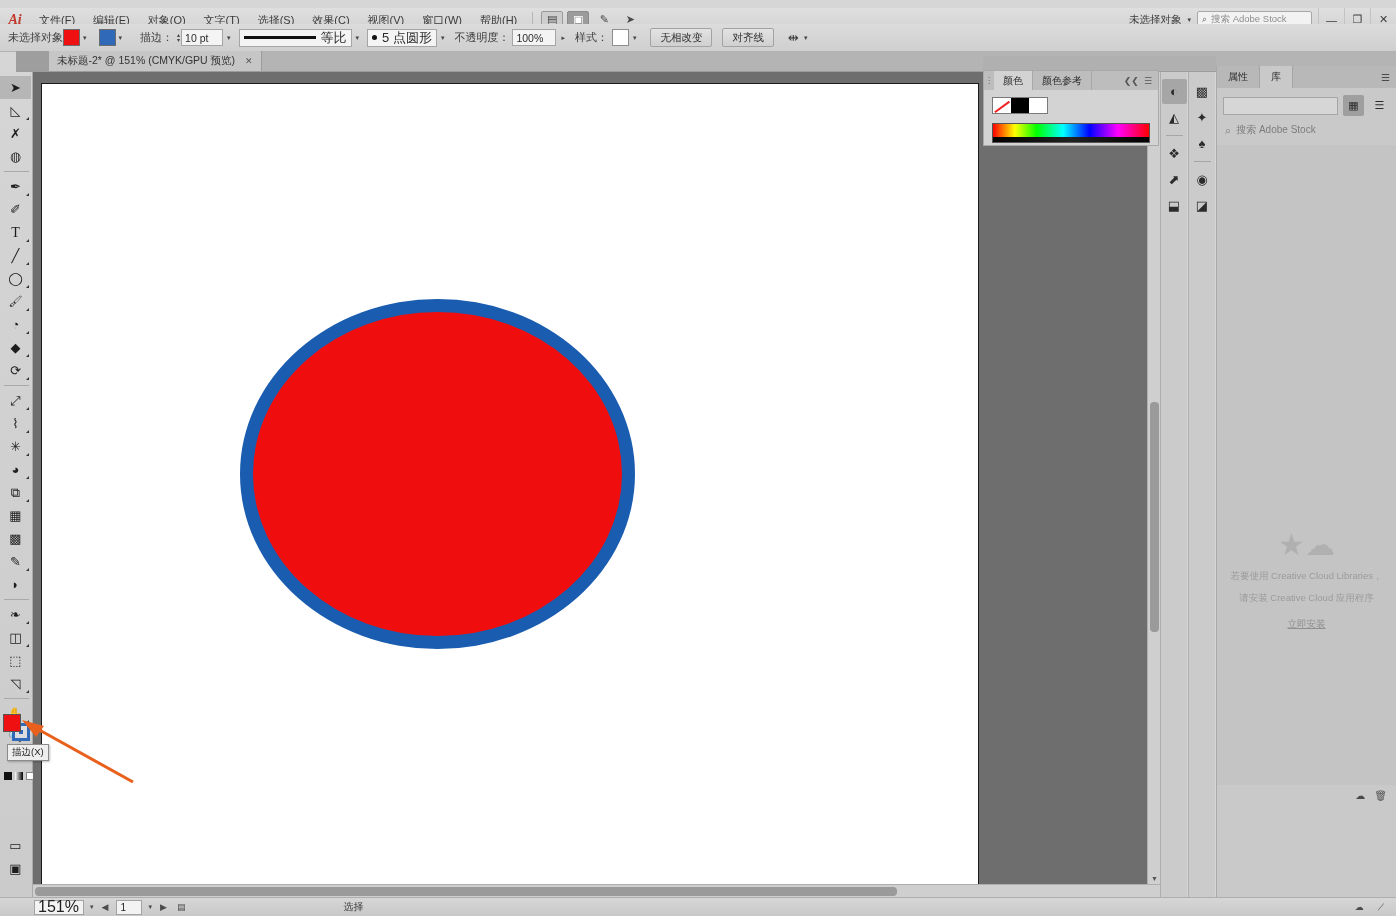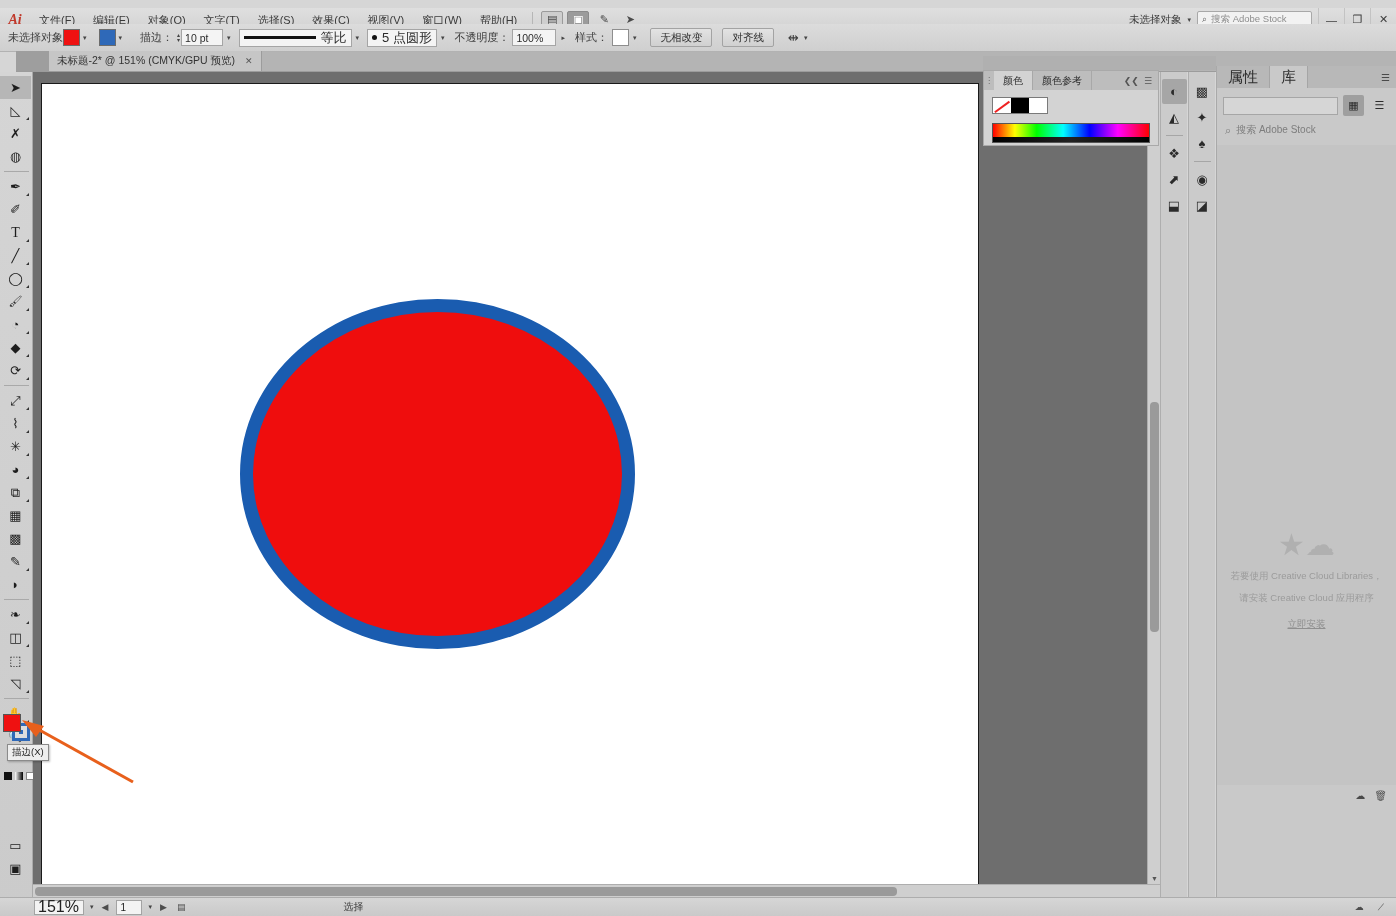--- a/index.html
+++ b/index.html
@@ -246,21 +246,21 @@
   .rail-icon.sel { background: #a6a6a6; border-radius: 2px; }
   .rail-div { width: 17px; height: 1px; background: #a6a6a6; margin: 5px auto; }
 
   
   .libpanel {
     position: absolute; left: 1216px; top: 66px; width: 180px; height: 831px;
     background: #c9c9c9; border-left: 1px solid #a9a9a9;
   }
   .lib-tabs { display: flex; height: 22px; background: #b8b8b8; align-items: stretch; }
   .lib-tab {
-    font-size: 15px; color: #2e2e2e; display: flex; align-items: center;
+    font-size: 10px; color: #2e2e2e; display: flex; align-items: center;
     padding: 0 11px; border-right: 1px solid #a5a5a5;
   }
   .lib-tab.active { background: #c9c9c9; }
   .lib-tabright { margin-left: auto; display:flex; align-items:center; padding-right:6px; font-size:10px; color:#4a4a4a; }
   .lib-head { padding: 7px 6px; display: flex; gap: 5px; align-items: center; }
   .lib-input {
     flex: 1; height: 18px; background: #d6d6d6; border: 1px solid #a6a6a6;
   }
   .lib-hbtn {
     width: 21px; height: 21px; display: flex; align-items: center; justify-content: center;

